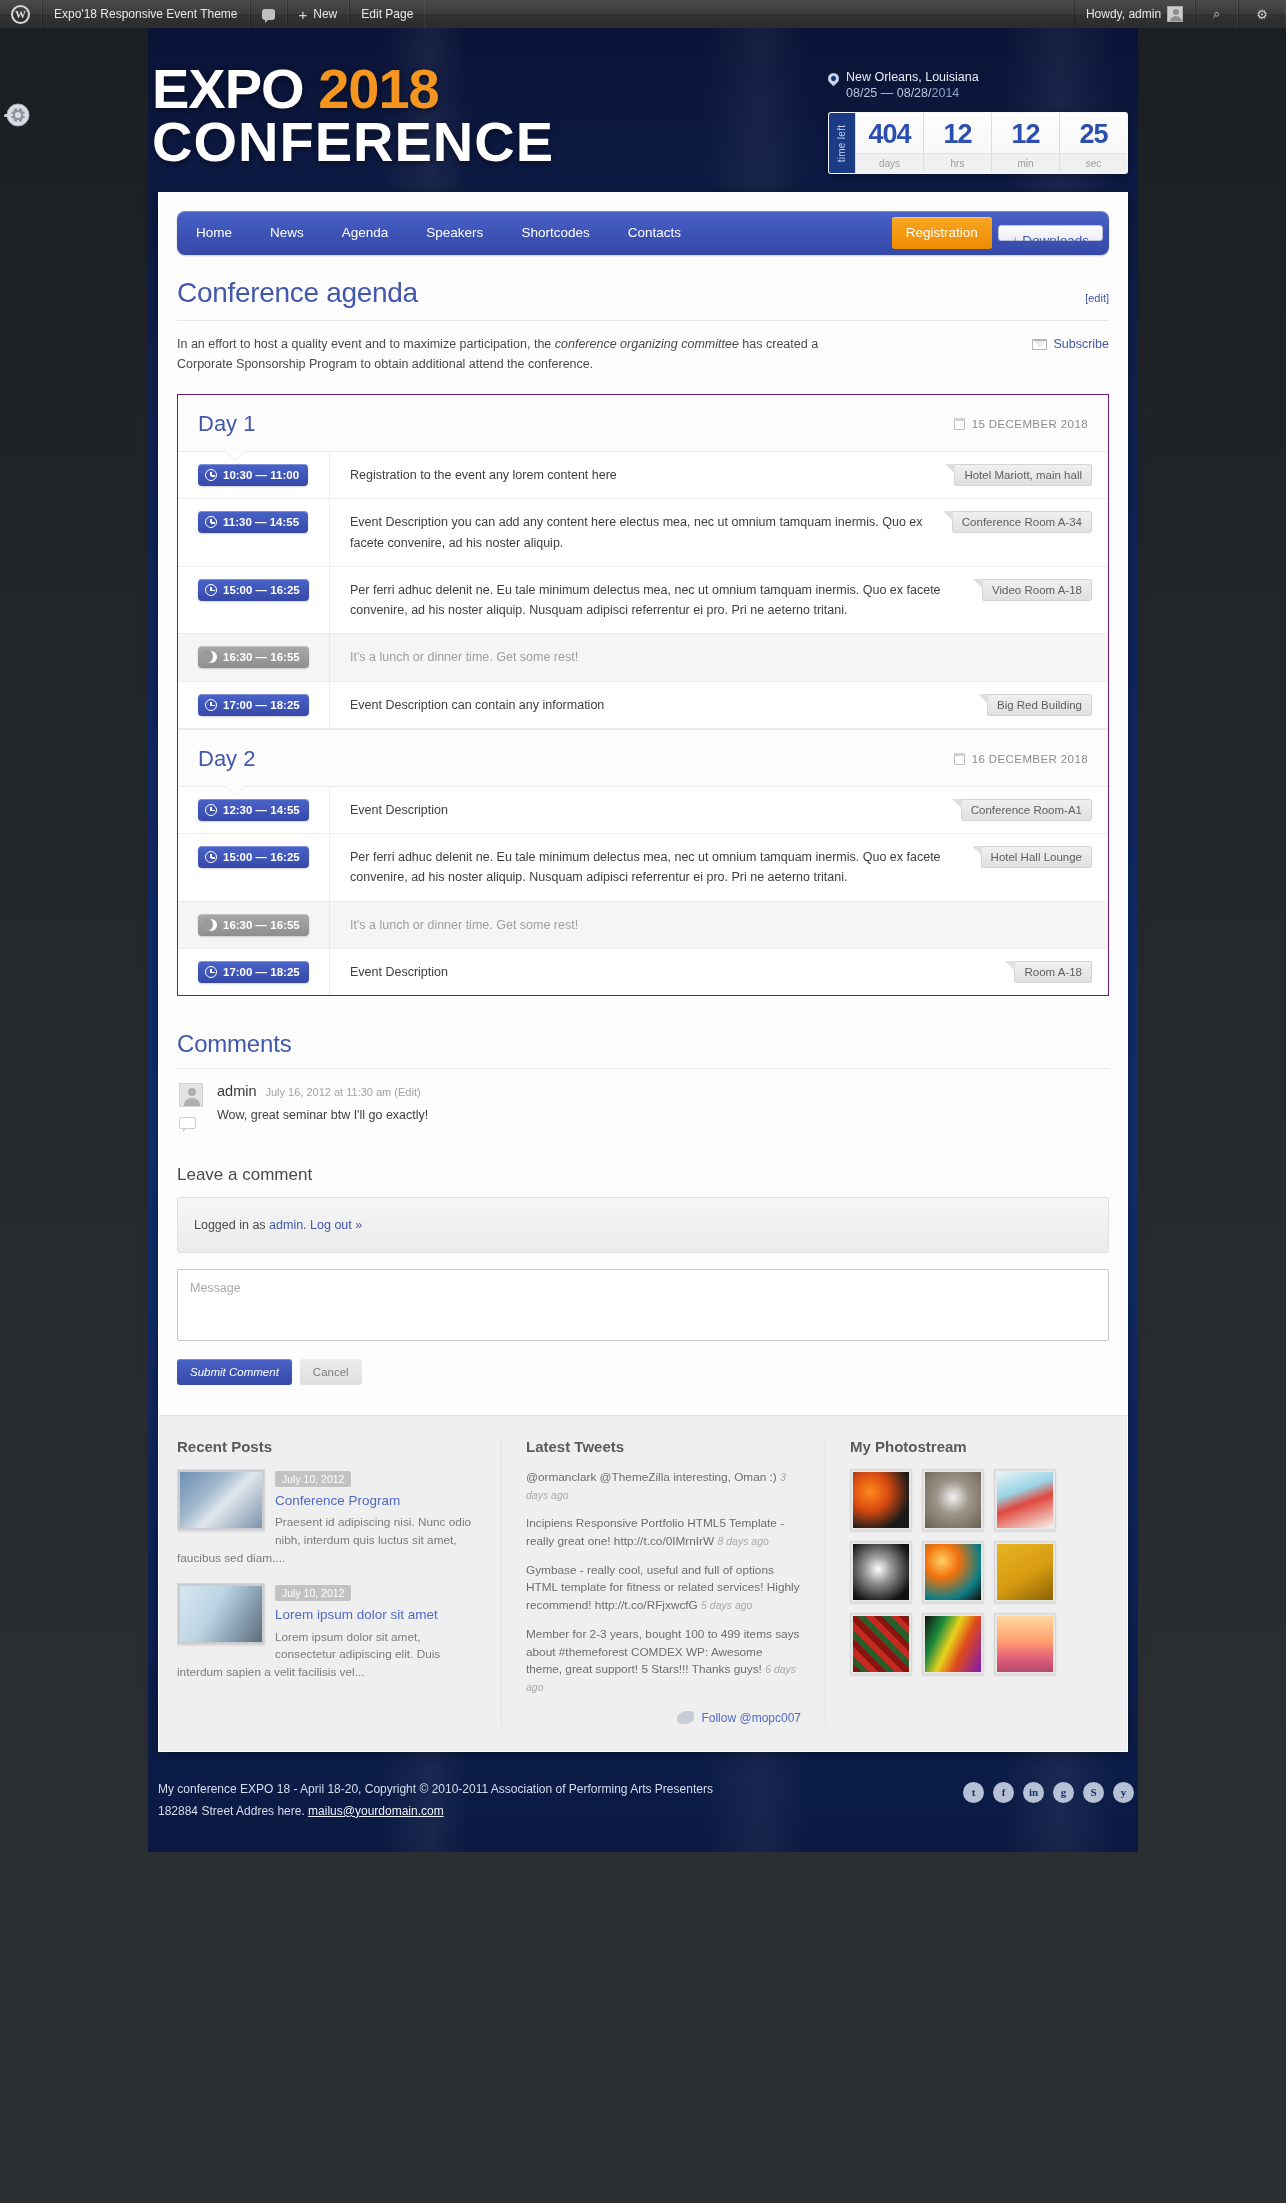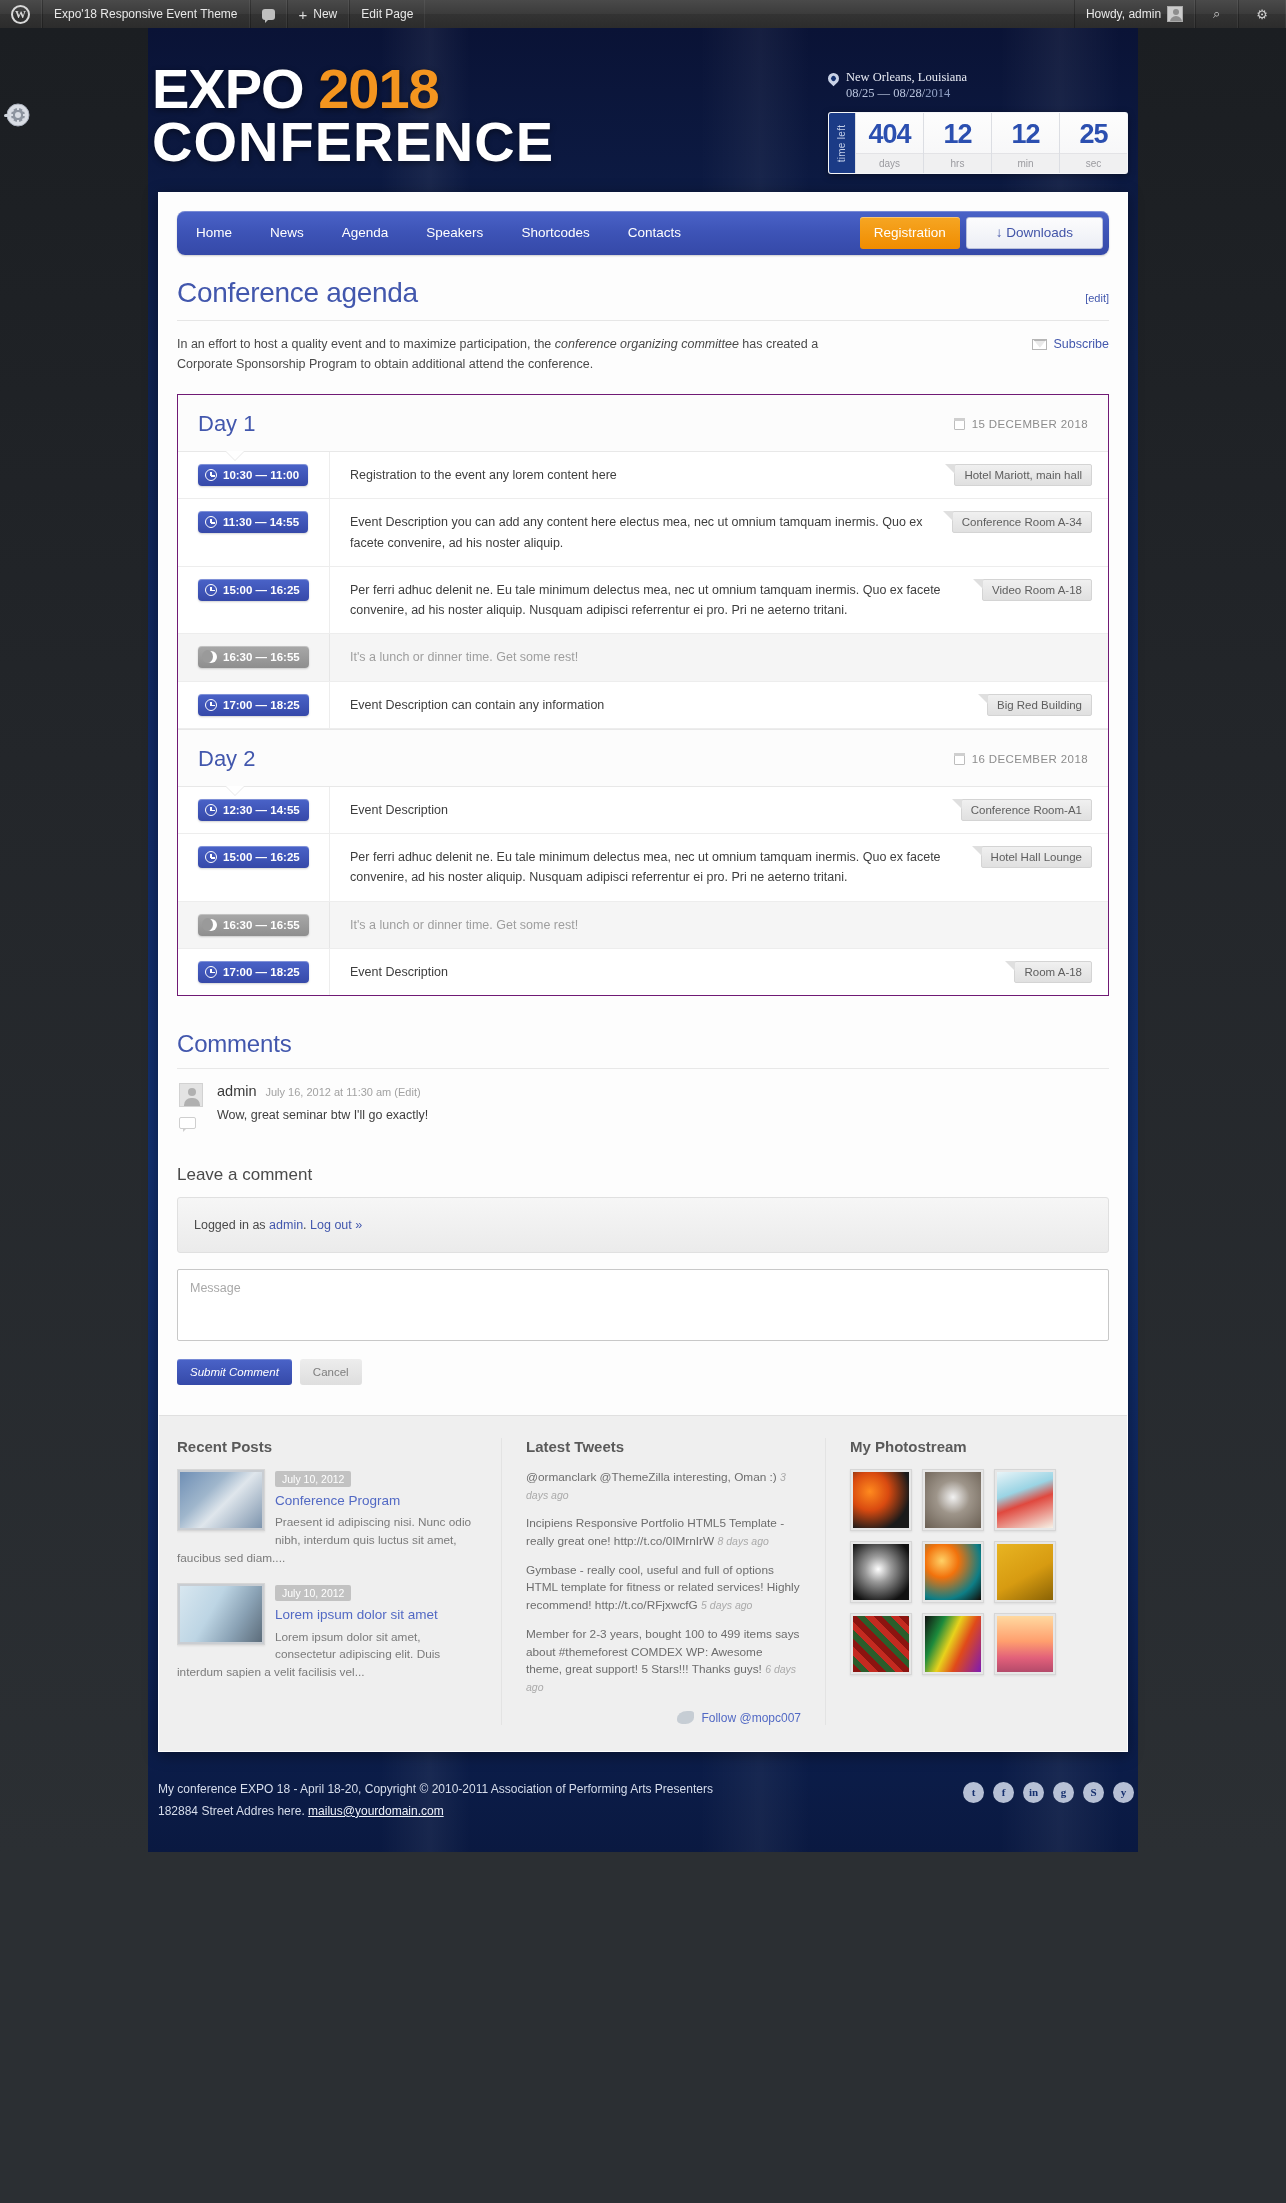--- a/index.html
+++ b/index.html
@@ -128,21 +128,20 @@
     text-shadow: 0 2px 6px rgba(0,0,0,0.45);
   }
   .logo .yr { color: #f4951f; }
   .logo .l2 { display: block; font-size: 56px; letter-spacing: 1px; }
 
   .hdr-right { padding-top: 14px; width: 310px; }
   .loc-row {
     display: flex; align-items: flex-start; gap: 7px;
     color: #e9ecf5; font-size: 12.5px; line-height: 1.25;
     margin-bottom: 11px;
-    font-family: Liberation Serif, serif;
   }
   .pin {
     width: 11px; height: 11px; border-radius: 50% 50% 50% 0;
     transform: rotate(-45deg); background: #c9d2e6; margin-top: 3px;
     flex: none; position: relative;
   }
   .pin::after {
     content: ""; position: absolute; left: 3px; top: 3px;
     width: 5px; height: 5px; border-radius: 50%; background: #14306d;
   }
@@ -215,22 +214,22 @@
     background: linear-gradient(180deg,#f6a623 0%,#f08c00 100%);
     color: #fff !important; font-size: 13px;
     border-radius: 3px; height: 32px; line-height: 32px !important;
     padding: 0 14px !important; margin-right: 6px;
     box-shadow: inset 0 1px 0 rgba(255,255,255,0.35);
   }
   .btn-dl {
     background: linear-gradient(180deg,#fcfcfd 0%,#eceef5 100%);
     color: #4254a8 !important; font-size: 13px;
     border: 1px solid #b9c0da;
-    border-radius: 3px; height: 32px; line-height: 30px !important;
-    padding: 0 29px !important;
+    border-radius: 3px; height: 16px; line-height: 30px !important;
+    padding: 0 13px !important;
   }
 
   
   .page-head {
     margin: 22px 18px 0 18px;
     padding-bottom: 11px;
     border-bottom: 1px solid #e6e6e6;
     display: flex; align-items: baseline; justify-content: space-between;
   }
   h1.page-title {

